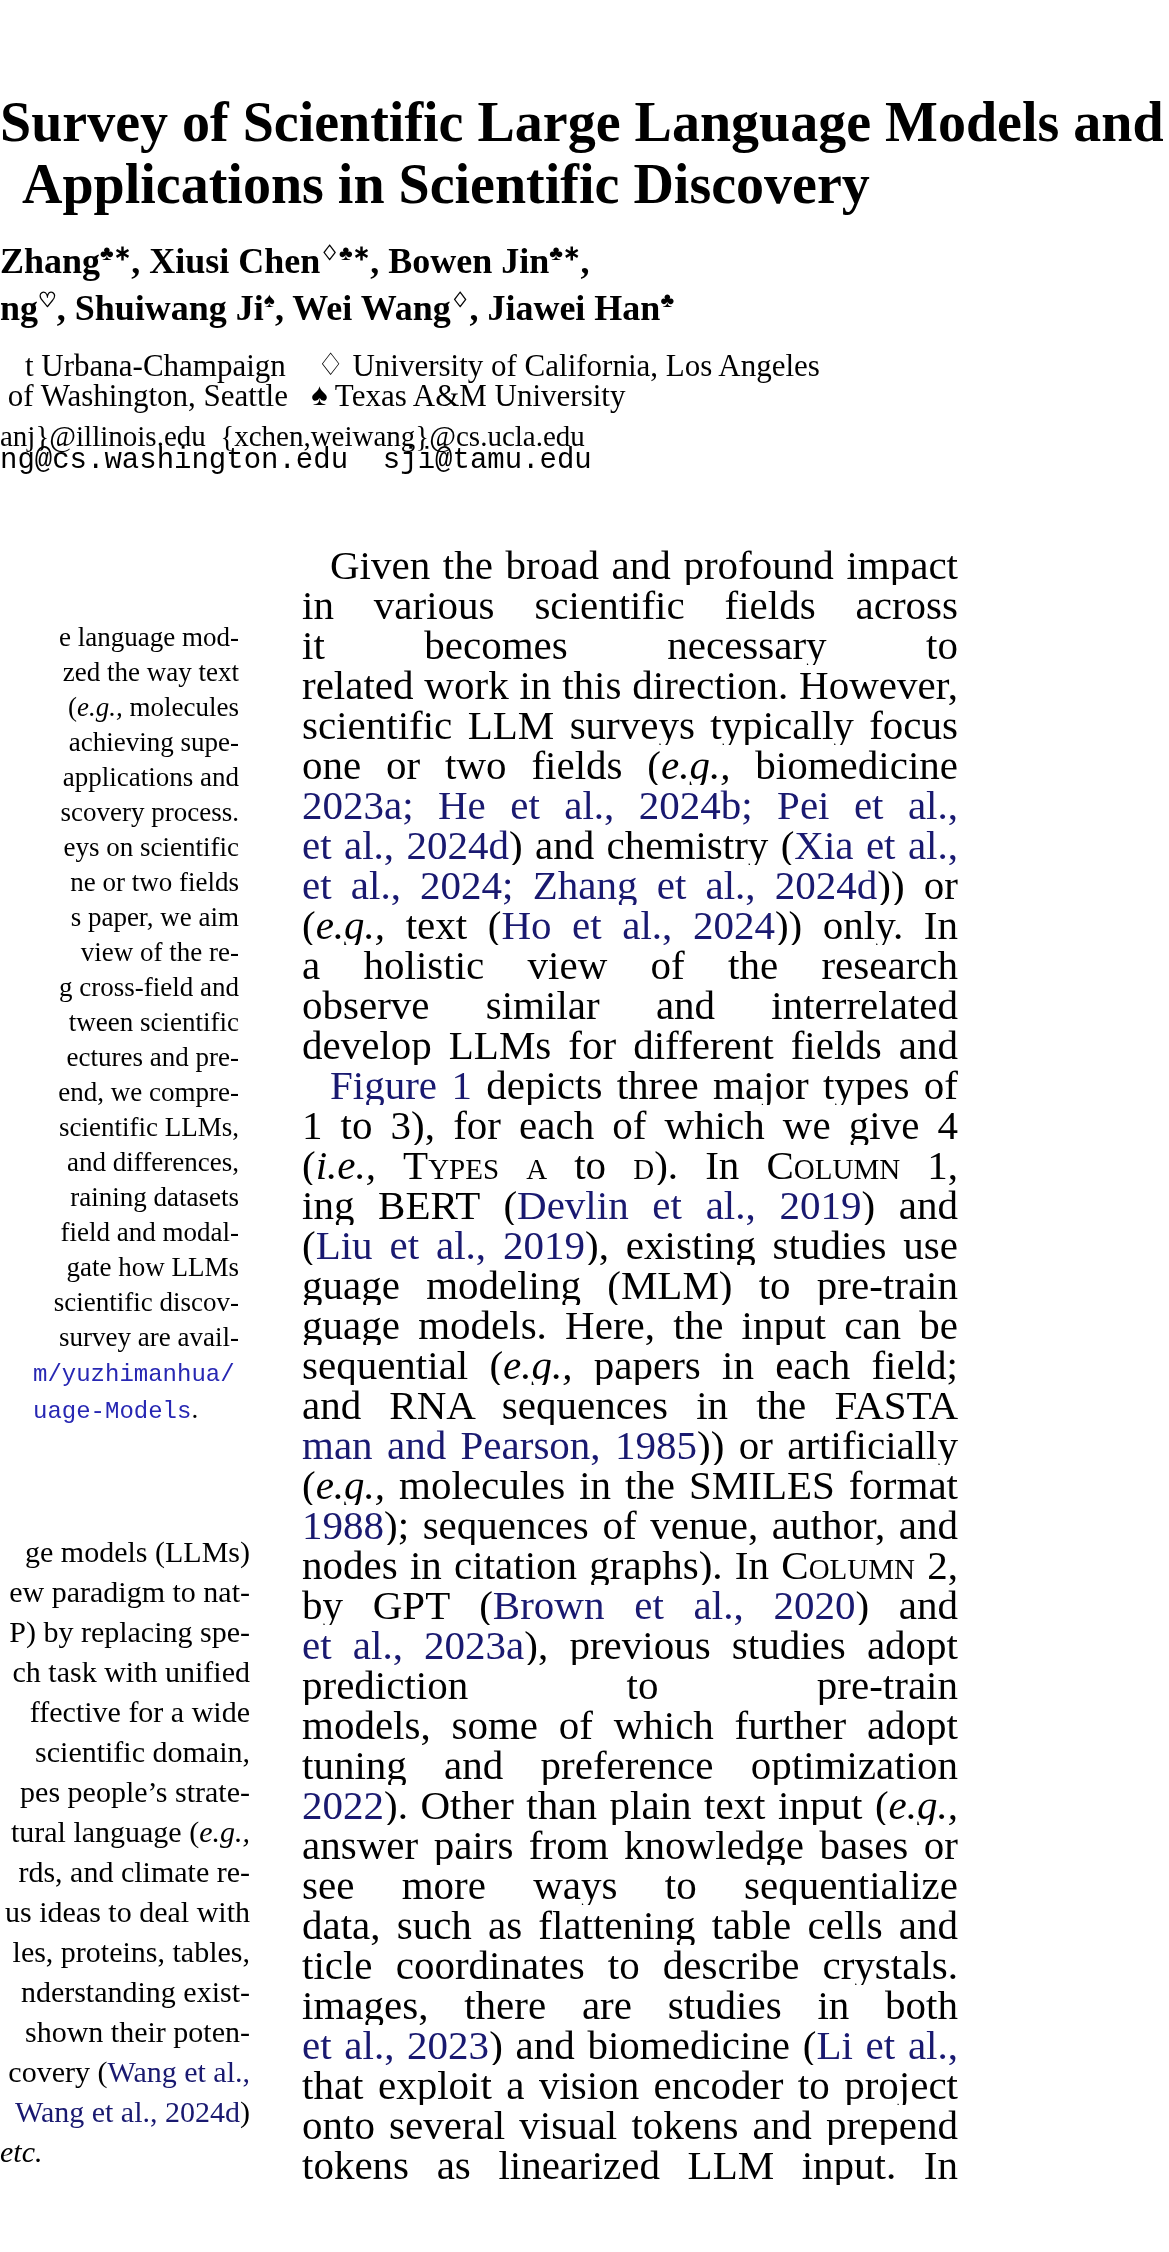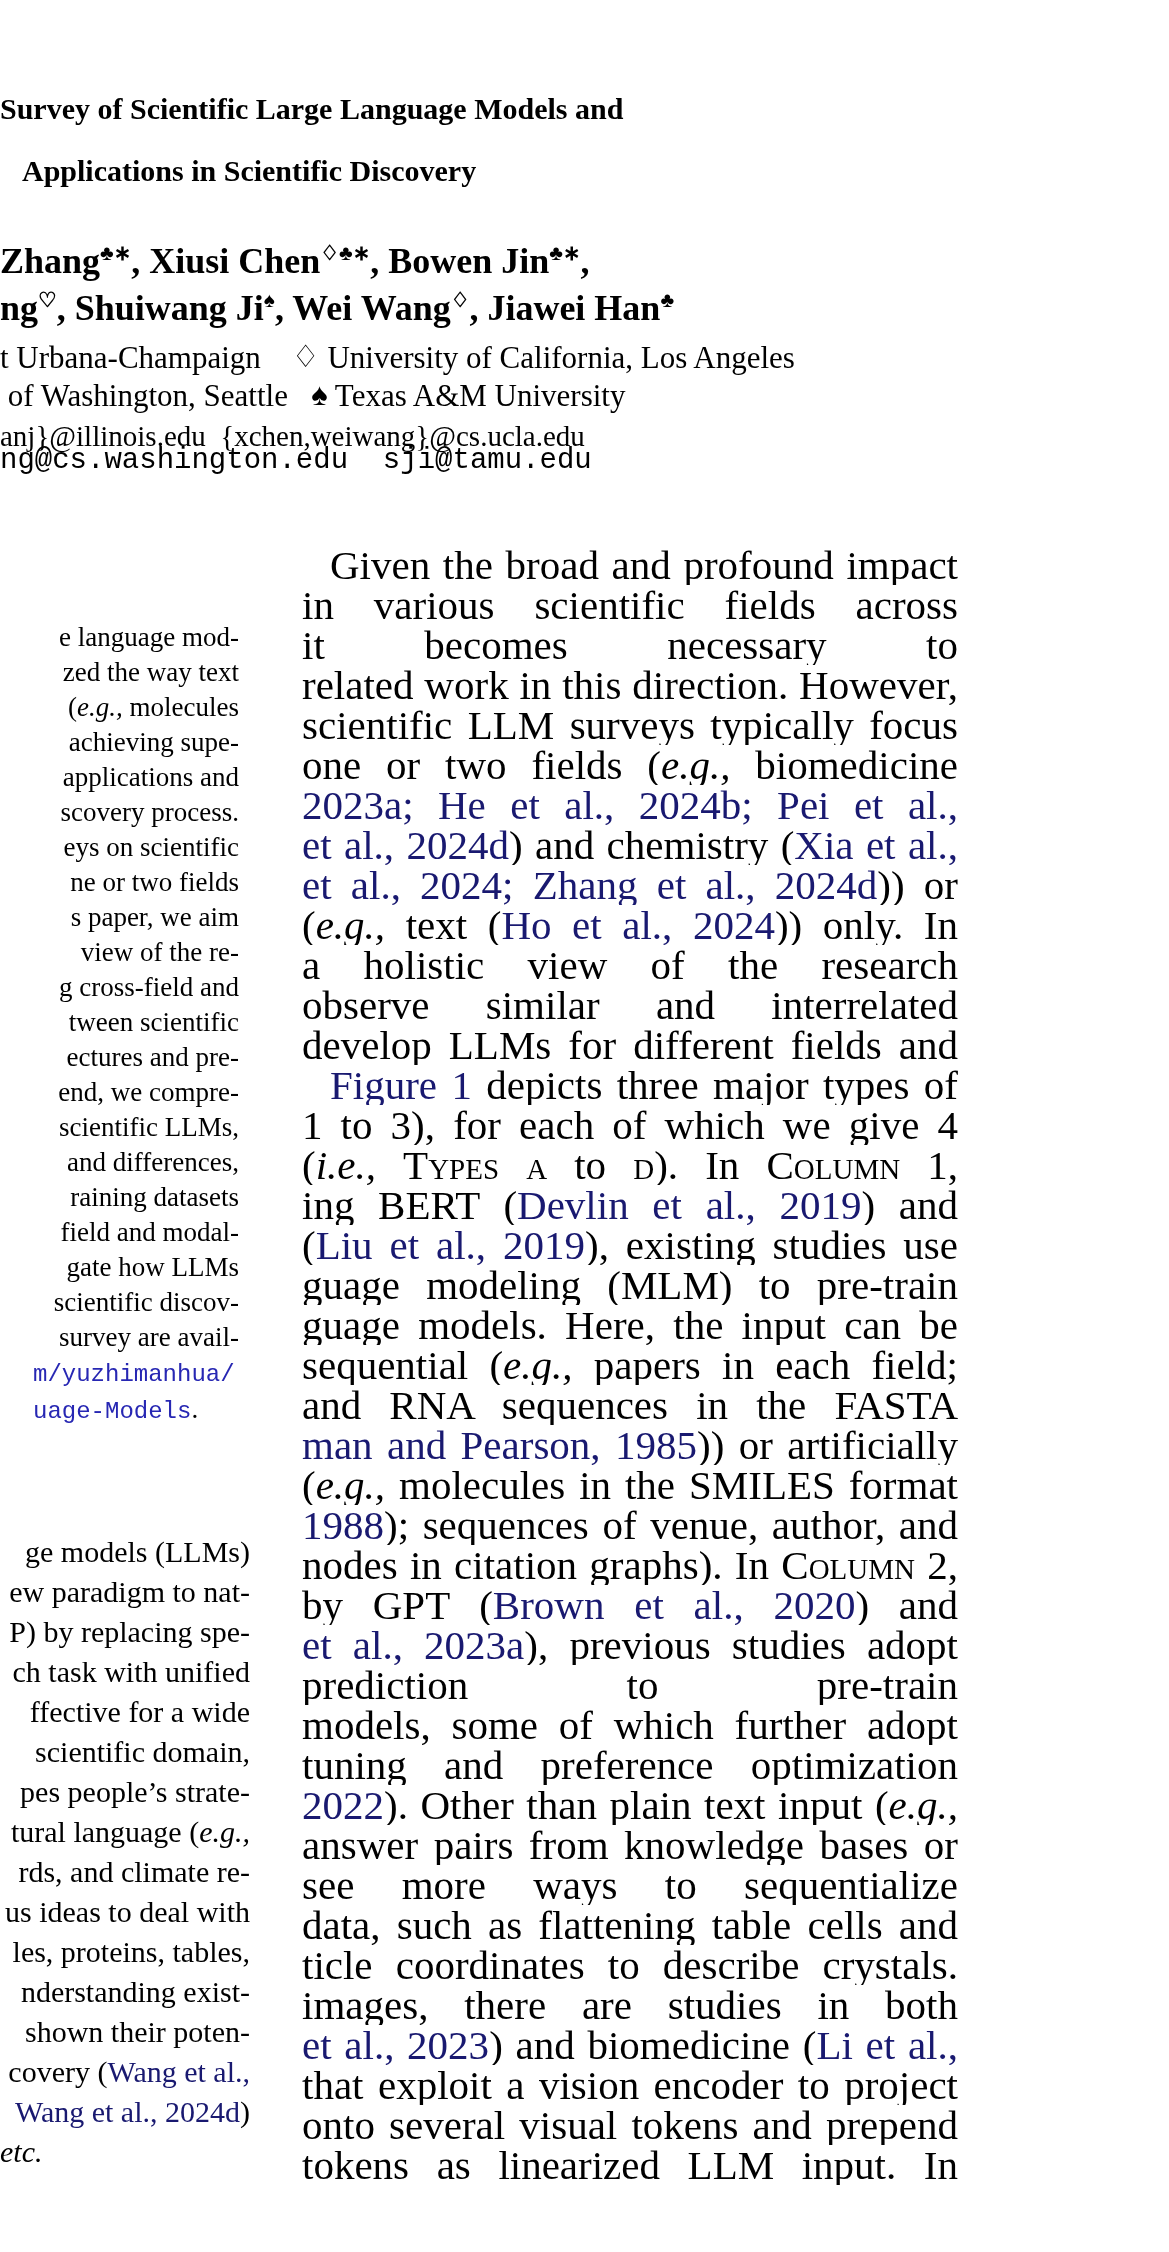--- a/index.html
+++ b/index.html
@@ -5,28 +5,28 @@
   html,body{margin:0;padding:0;background:#fff;}
   body{
     position:relative;
     width:1169px;height:2252px;
     overflow:hidden;
     font-family:"Liberation Serif",serif;
     color:var(--text,#000);
     background:var(--bg,#fff);
   }
   .hline{position:absolute;left:0;white-space:pre;}
-  #title1,#title2{font-weight:bold;font-size:30px;line-height:1.1;}
+  #title1,#title2{font-weight:bold;font-size:56px;line-height:1.1;}
   #title1{top:92px;left:0;}
   #title2{top:154px;left:22px;text-align:right;}
   #authors1,#authors2{font-weight:bold;font-size:36px;}
   #authors1{top:240px;}
   #authors2{top:287px;}
   #affil1,#affil2{font-size:31px;}
-  #affil1{top:338px;}
+  #affil1{top:346px;padding-left:25px;}
   #affil2{top:377px;}
   #email1,#email2{font-family:"Liberation Mono",monospace;font-size:29px;}
   #email1{top:420px;font-family:Liberation Serif, serif;}
   #email2{top:444px;}
   .sup{font-size:58%;vertical-align:super;}
   .sym{vertical-align:1px;}
 
   .col{position:absolute;}
   
   #abstract{left:0;top:620px;width:206px;font-size:27px;line-height:35px;padding-left:33px;}

